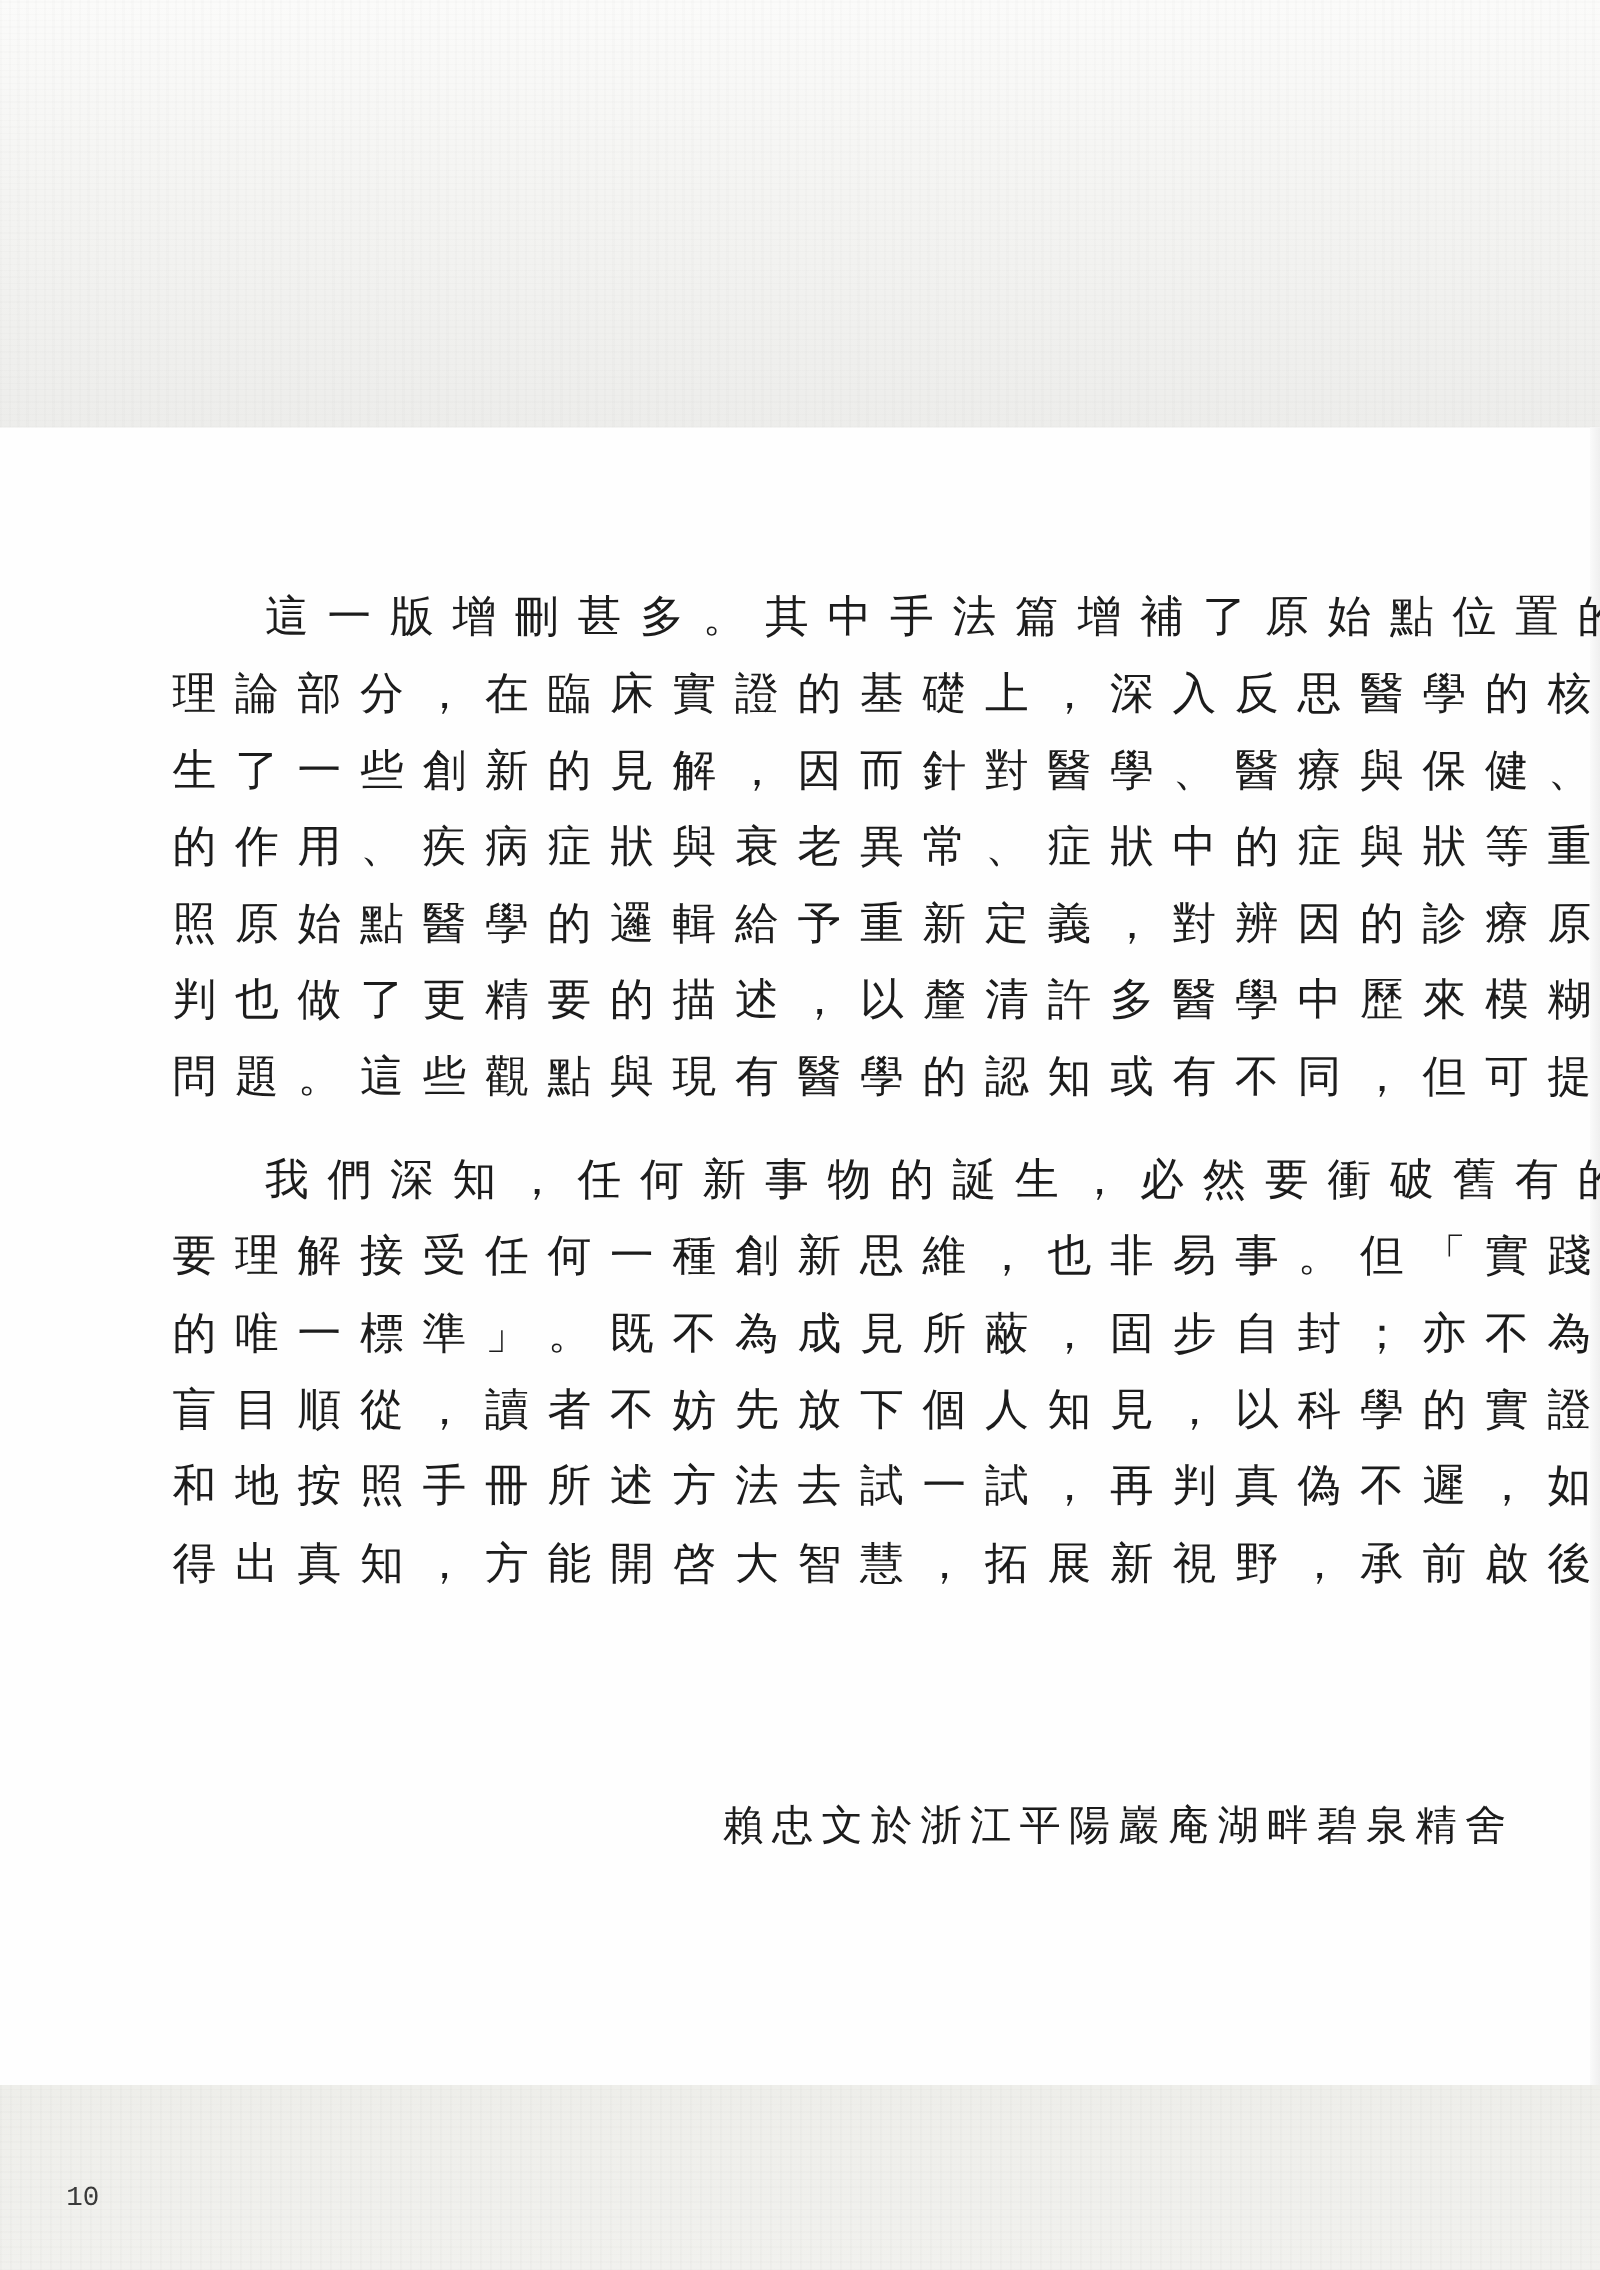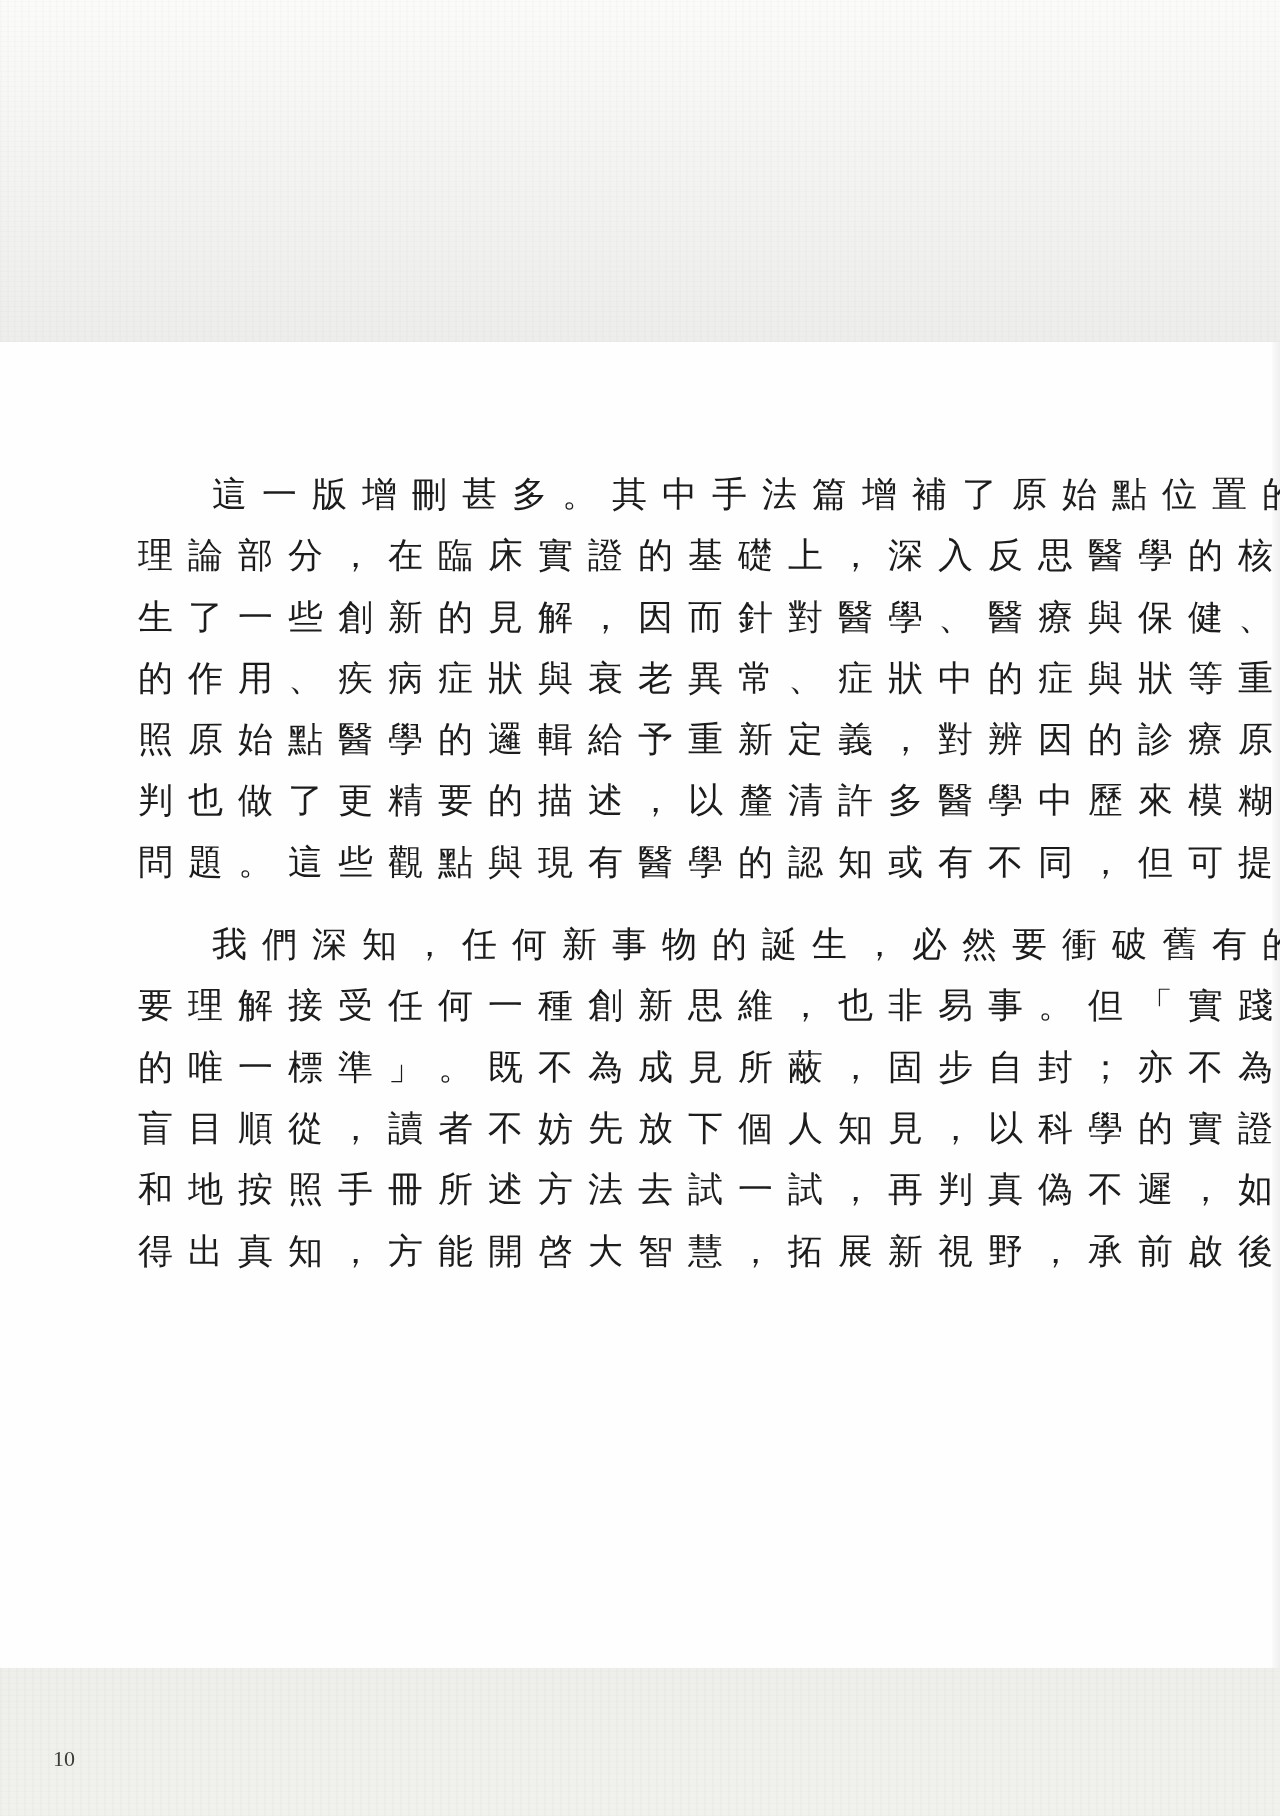--- a/index.html
+++ b/index.html
@@ -77,21 +77,21 @@
       font-size: 33px;
       line-height: 44px;
       letter-spacing: 6.6px;
       white-space: nowrap;
       color: #1c1c1c;
     }
     .page-number {
       position: absolute;
       left: 53px;
       top: 1746px;
-      font-family: Liberation Serif, serif;
+      font-family: Liberation Mono, monospace;
       font-size: 22px;
       line-height: 26px;
       color: #3a3a3a;
       letter-spacing: 0px;
     }
   </style>
 </head>
 <body>
 
 <div class="page">
@@ -111,16 +111,17 @@
     <div class="para">
       <span class="line indent">我們深知，任何新事物的誕生，必然要衝破舊有的觀念框架；</span>
       <span class="line">要理解接受任何一種創新思維，也非易事。但「實踐是檢驗真理</span>
       <span class="line">的唯一標準」。既不為成見所蔽，固步自封；亦不為新說所迷，</span>
       <span class="line">盲目順從，讀者不妨先放下個人知見，以科學的實證精神心平氣</span>
       <span class="line">和地按照手冊所述方法去試一試，再判真偽不遲，如此從實踐中</span>
       <span class="line">得出真知，方能開啓大智慧，拓展新視野，承前啟後，自利利人。</span>
     </div>
   </div>
 
+  <div class="signature">賴忠文於浙江平陽巖庵湖畔碧泉精舍</div>
 
   <div class="band-bottom"></div>
   <div class="page-number">10</div>
 </div>
 
 </body></html>

